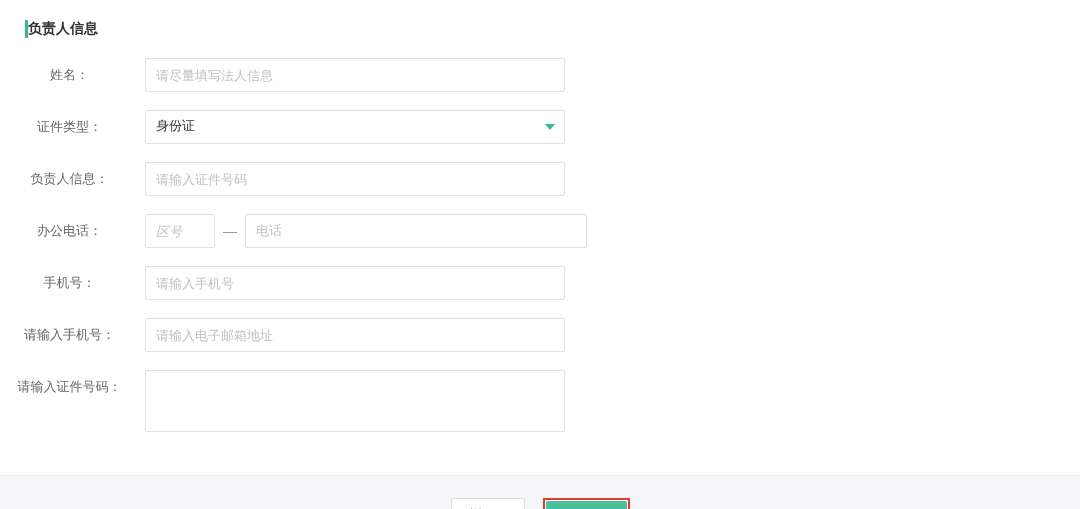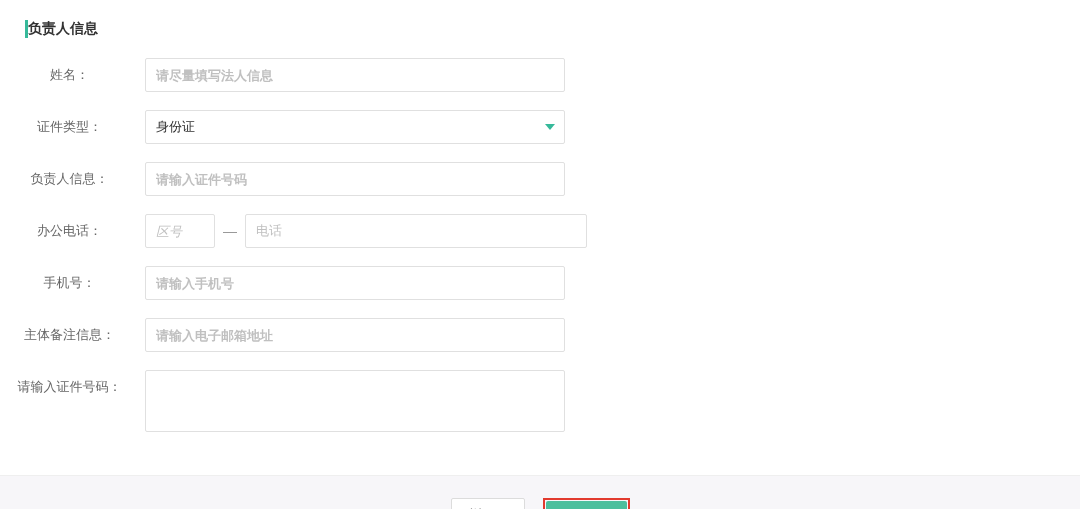--- a/index.html
+++ b/index.html
@@ -54,38 +54,38 @@
       font-size: 13px;
       color: #333;
       outline: none;
       background: #fff;
     }
     .text-input::placeholder {
       color: #c0c0c0;
     }
     .w-full {
       width: 420px;
-      font-weight: bold;
     }
     .w-area {
       width: 70px;
       font-style: italic;
     }
     .w-phone {
       width: 342px;
       font-family: Liberation Mono, monospace;
     }
     .dash {
       margin: 0 8px;
       color: #999;
       font-size: 14px;
     }
     .select-wrap {
       position: relative;
       width: 420px;
+      font-family: Liberation Mono, monospace;
     }
     .select-display {
       height: 34px;
       border: 1px solid #e0e0e0;
       border-radius: 2px;
       padding: 0 10px;
       font-size: 13px;
       color: #333;
       line-height: 32px;
       background: #fff;
@@ -199,21 +199,21 @@
   </div>
 
   <div class="form-row">
     <div class="form-label">手机号：</div>
     <div class="form-control-wrap">
       <input type="text" class="text-input w-full" placeholder="请输入手机号" style="">
     </div>
   </div>
 
   <div class="form-row">
-    <div class="form-label">主体备注信息：</div>
+    <div class="form-label">请输入手机号：</div>
     <div class="form-control-wrap">
       <input type="text" class="text-input w-full" placeholder="请输入电子邮箱地址" style="">
     </div>
   </div>
 
   <div class="form-row">
     <div class="form-label">请输入证件号码：</div>
     <div class="form-control-wrap">
       <textarea class="textarea-input" style=""></textarea>
     </div>

